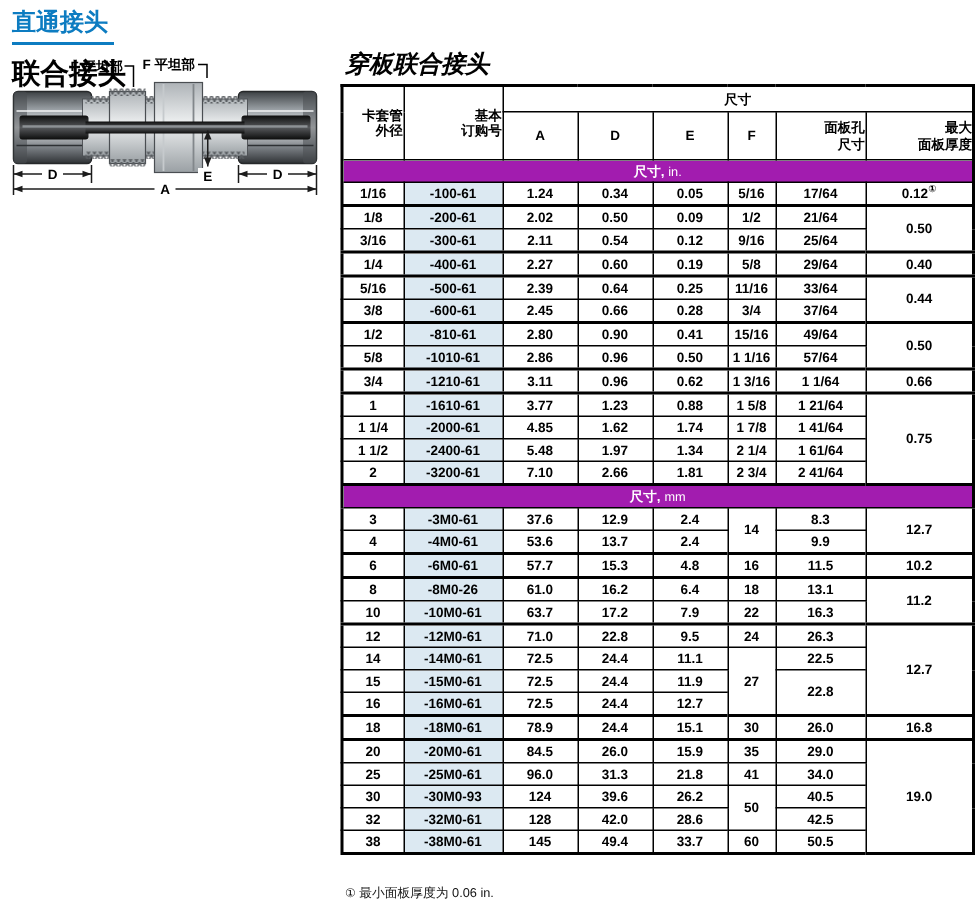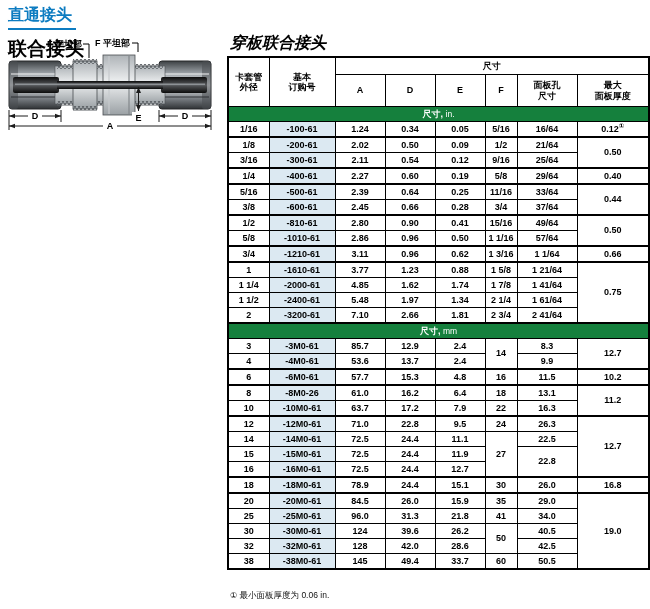--- a/index.html
+++ b/index.html
@@ -9,24 +9,24 @@
        border-bottom:2px solid #0d7cc1;padding:0 4px 2px 0;display:inline-block;text-align:center;}
   .sec-title{position:absolute;left:8px;top:36px;font-size:19px;font-weight:bold;}
   .tbl-title{position:absolute;left:230px;top:33px;font-size:16px;font-weight:bold;font-style:italic;}
   .drawing{position:absolute;left:3px;top:38px;width:218px;height:104px;}
   table.spec{position:absolute;left:227px;top:56px;width:421px;border-collapse:collapse;
        table-layout:fixed;border:2px solid #000;}
   .spec th,.spec td{border:1px solid #000;text-align:center;vertical-align:middle;
        font-size:9px;font-weight:bold;padding:0;line-height:1.15;overflow:hidden;white-space:nowrap;}
   .spec thead tr.h1 th{height:16px;}
   .spec thead tr.h2 th{height:31px;}
-  .spec thead th .ln{display:block;}
+  .spec thead th .ln{display:block;text-align:right;}
   .spec tbody td{height:14px;background:#fff;}
   .spec td.part{background:#dce9f2;}
-  .spec tr.band td{background:#15803d;color:#fff;height:14px;border-left:2px solid #000;border-right:2px solid #000;}
+  .spec tr.band td{background:#a21caf;color:#fff;height:14px;border-left:2px solid #000;border-right:2px solid #000;}
   .spec tr.band .u{font-weight:normal;font-size:8.5px;}
   .spec tr.gend td{border-bottom:2px solid #000;}
   .spec td.b2{border-bottom:2px solid #000;}
   .spec sup{font-size:6.5px;vertical-align:super;line-height:0;}
   .footnote{position:absolute;left:230px;top:590px;font-size:8.5px;color:#111;}
   .footnote sup{font-size:8px;vertical-align:baseline;}
   svg text{font-family:"Liberation Sans","DejaVu Sans",sans-serif;}
 </style>
 </head>
 <body>
@@ -164,21 +164,21 @@
     <tr class="band" id="band-in">
       <td colspan="8"><span class="b">尺寸,</span> <span class="u">in.</span></td>
     </tr>
     <tr class="gend">
         <td>1/16</td>
         <td class="part">-100-61</td>
         <td>1.24</td>
         <td>0.34</td>
         <td>0.05</td>
         <td>5/16</td>
-        <td>16/64</td>
+        <td>17/64</td>
         <td>0.12<sup>①</sup></td>
       </tr>
       <tr>
         <td>1/8</td>
         <td class="part">-200-61</td>
         <td>2.02</td>
         <td>0.50</td>
         <td>0.09</td>
         <td>1/2</td>
         <td>21/64</td>
@@ -287,21 +287,21 @@
         <td>1.81</td>
         <td>2 3/4</td>
         <td>2 41/64</td>
       </tr>
       <tr class="band" id="band-mm">
       <td colspan="8"><span class="b">尺寸,</span> <span class="u">mm</span></td>
     </tr>
   <tr>
         <td>3</td>
         <td class="part">-3M0-61</td>
-        <td>85.7</td>
+        <td>37.6</td>
         <td>12.9</td>
         <td>2.4</td>
         <td rowspan="2" class="b2">14</td>
         <td>8.3</td>
         <td rowspan="2" class="b2">12.7</td>
       </tr>
       <tr class="gend">
         <td>4</td>
         <td class="part">-4M0-61</td>
         <td>53.6</td>
@@ -396,21 +396,21 @@
         <td>25</td>
         <td class="part">-25M0-61</td>
         <td>96.0</td>
         <td>31.3</td>
         <td>21.8</td>
         <td>41</td>
         <td>34.0</td>
       </tr>
       <tr>
         <td>30</td>
-        <td class="part">-30M0-61</td>
+        <td class="part">-30M0-93</td>
         <td>124</td>
         <td>39.6</td>
         <td>26.2</td>
         <td rowspan="2">50</td>
         <td>40.5</td>
       </tr>
       <tr>
         <td>32</td>
         <td class="part">-32M0-61</td>
         <td>128</td>

